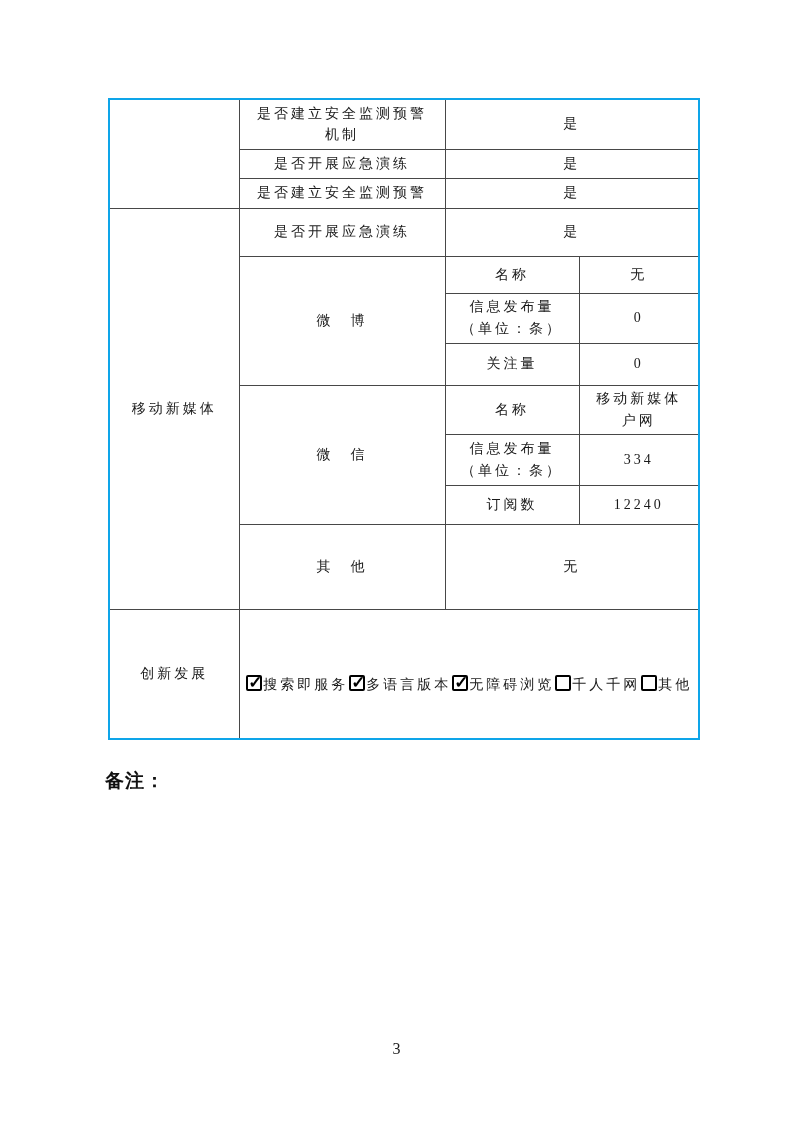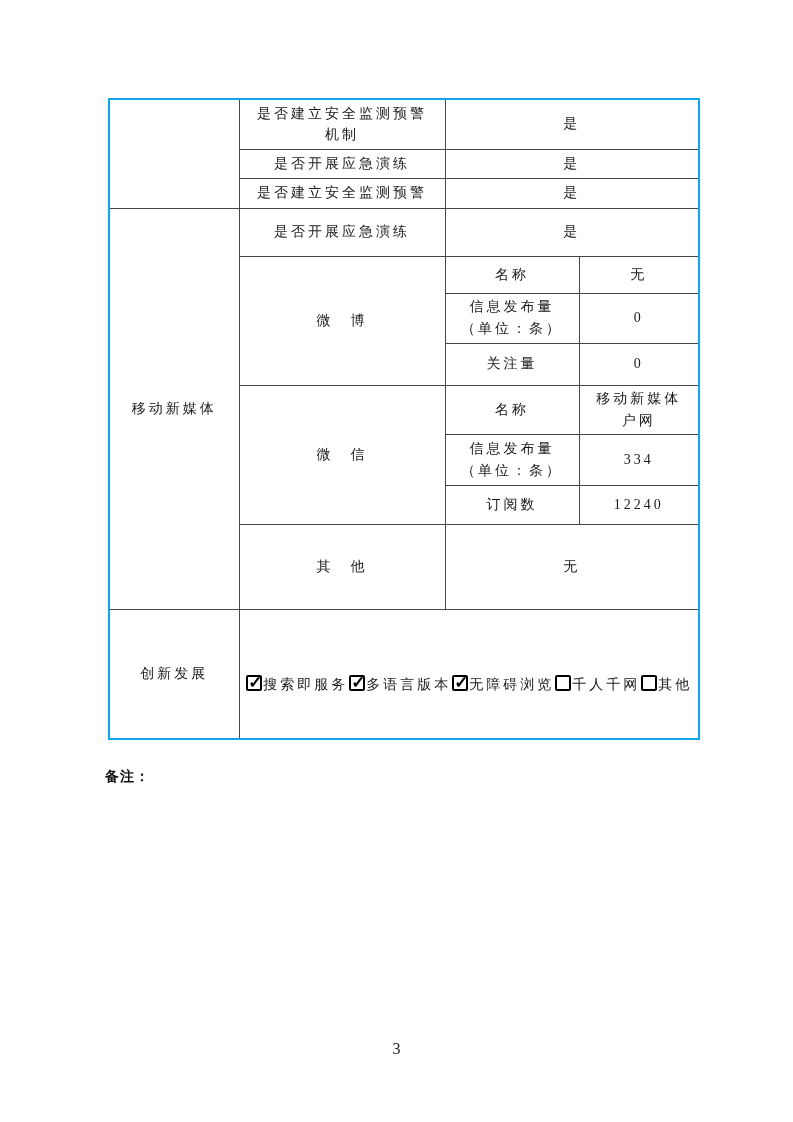--- a/index.html
+++ b/index.html
@@ -63,21 +63,21 @@
     left: 0px;
     font-size: 17px;
     font-weight: bold;
     color: #000;
     letter-spacing: 0;
   }
   .remark {
     position: absolute;
     left: 105px;
     top: 768px;
-    font-size: 14px;
+    font-size: 19px;
     font-weight: bold;
     color: #111;
     letter-spacing: 1px;
   }
   .pagenum {
     position: absolute;
     left: 0;
     top: 1040px;
     width: 100%;
     text-align: center;

